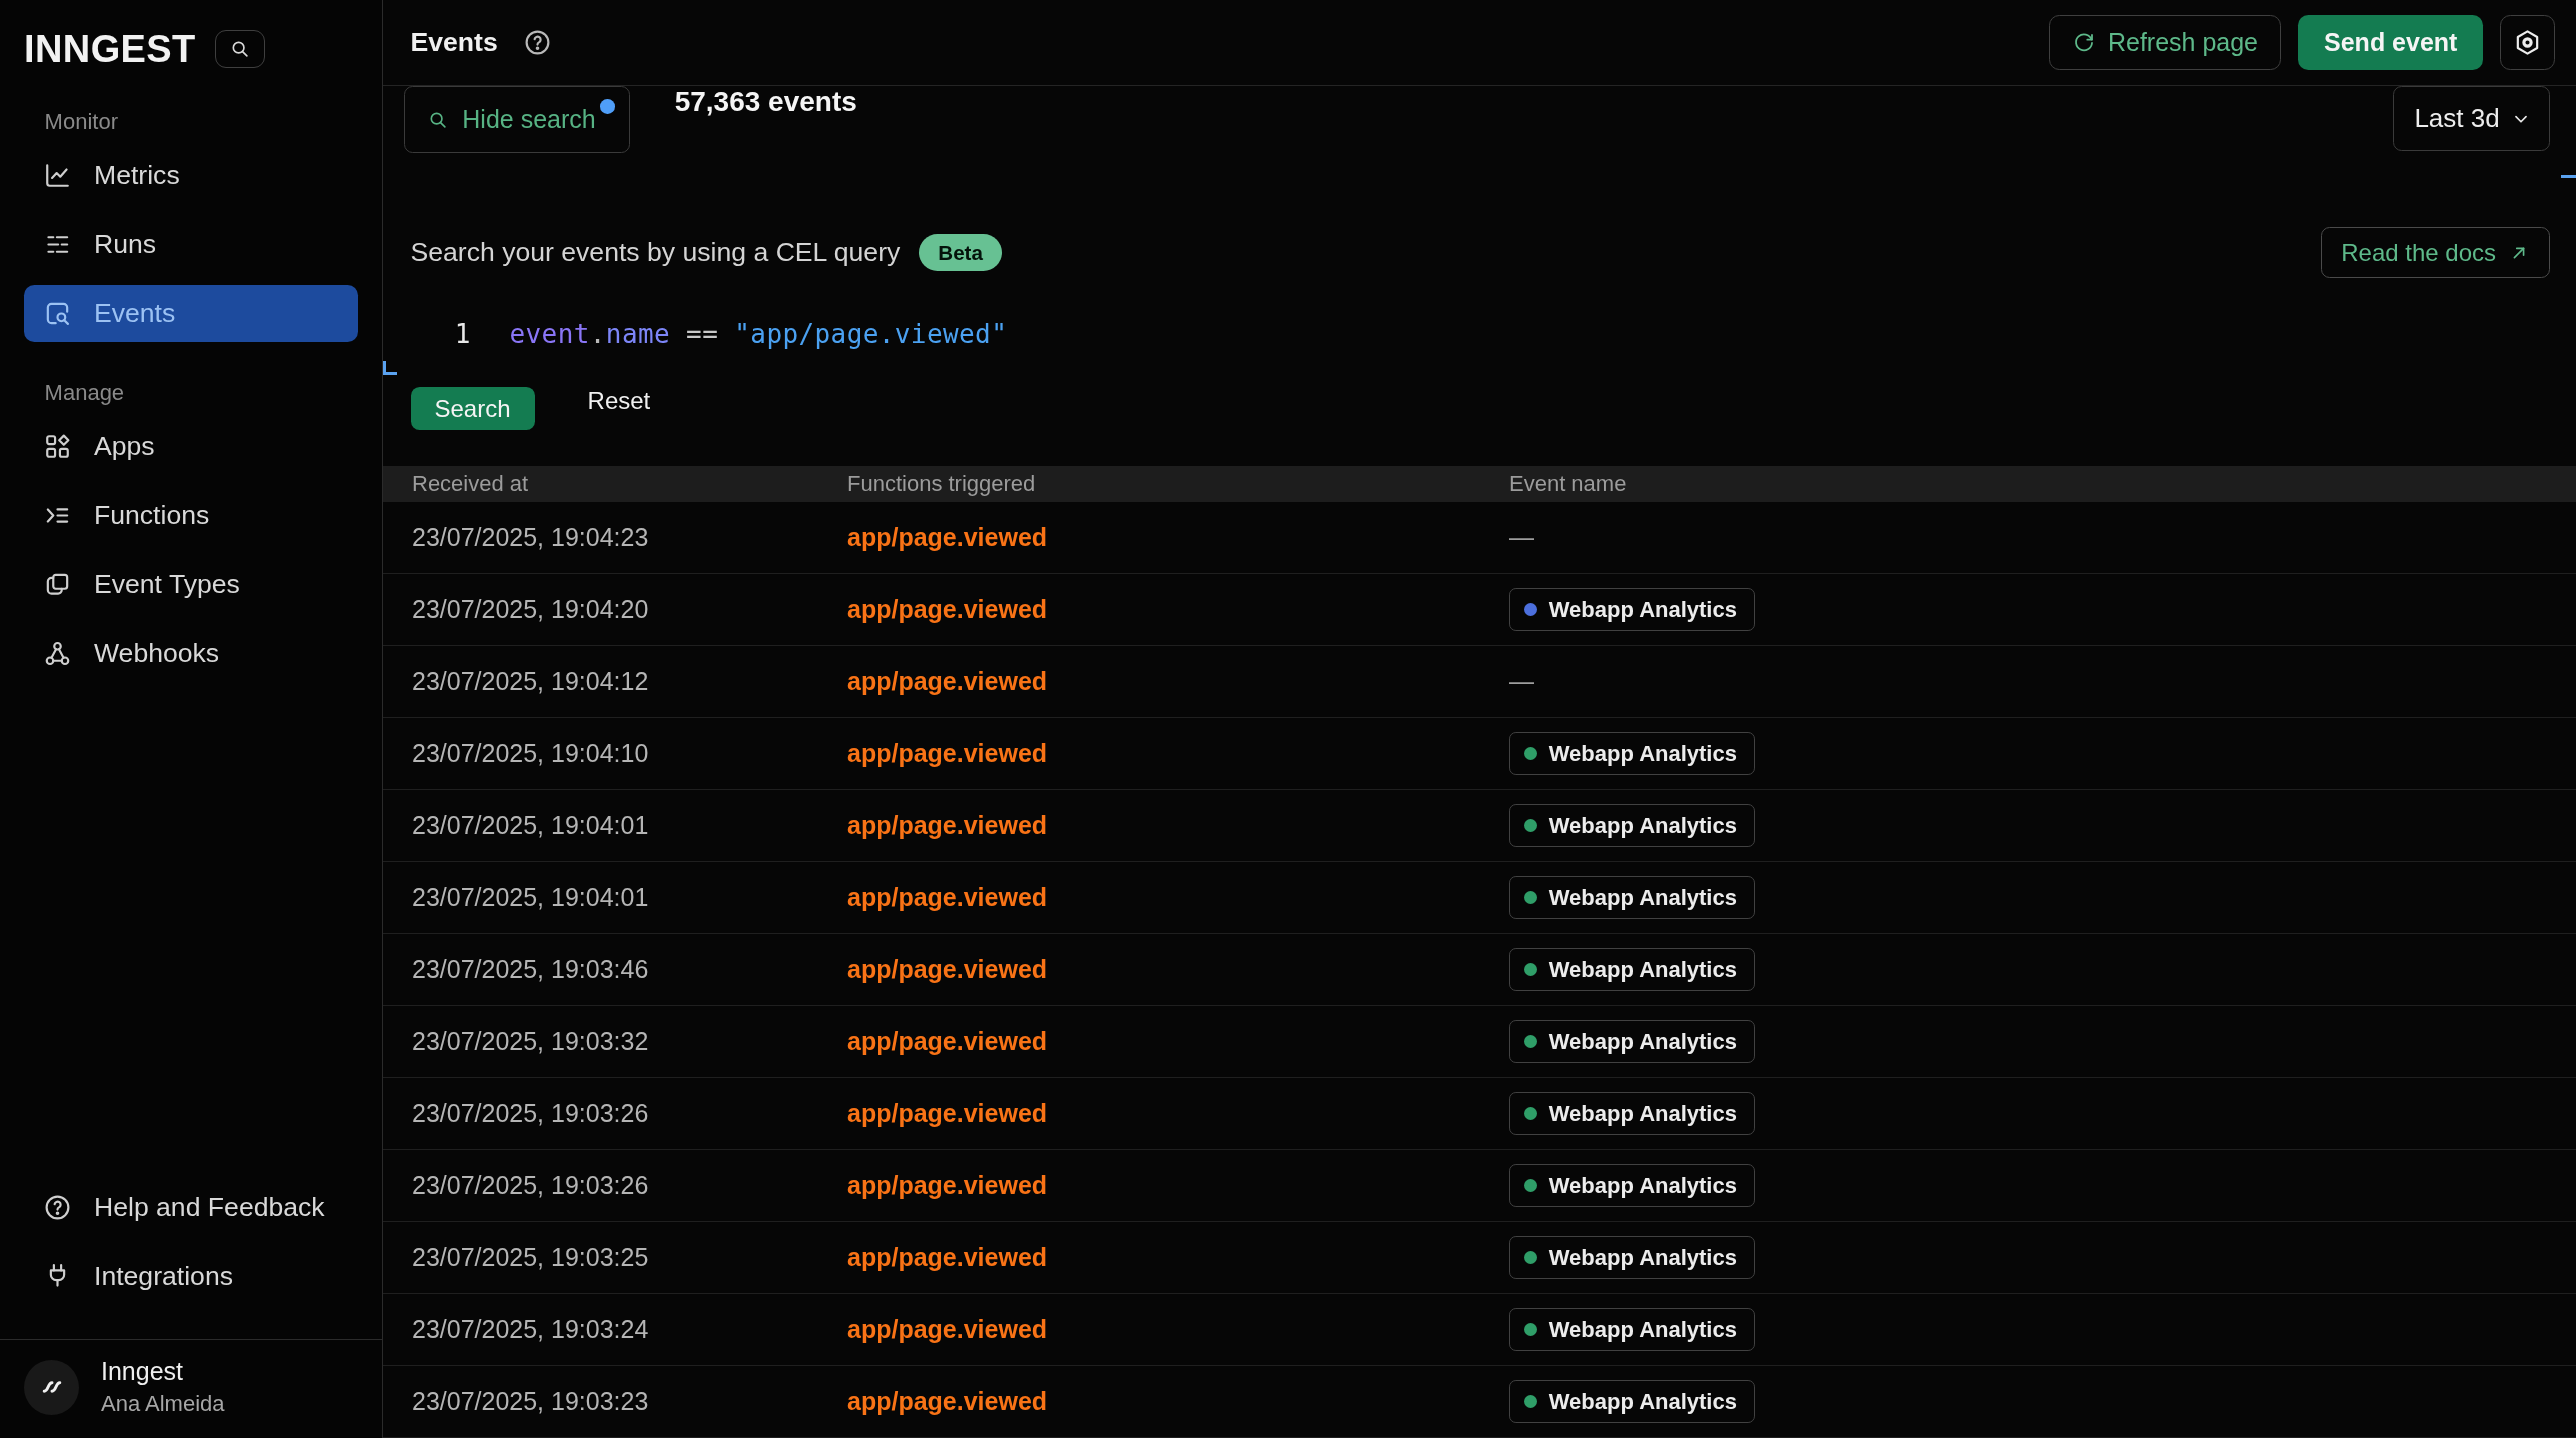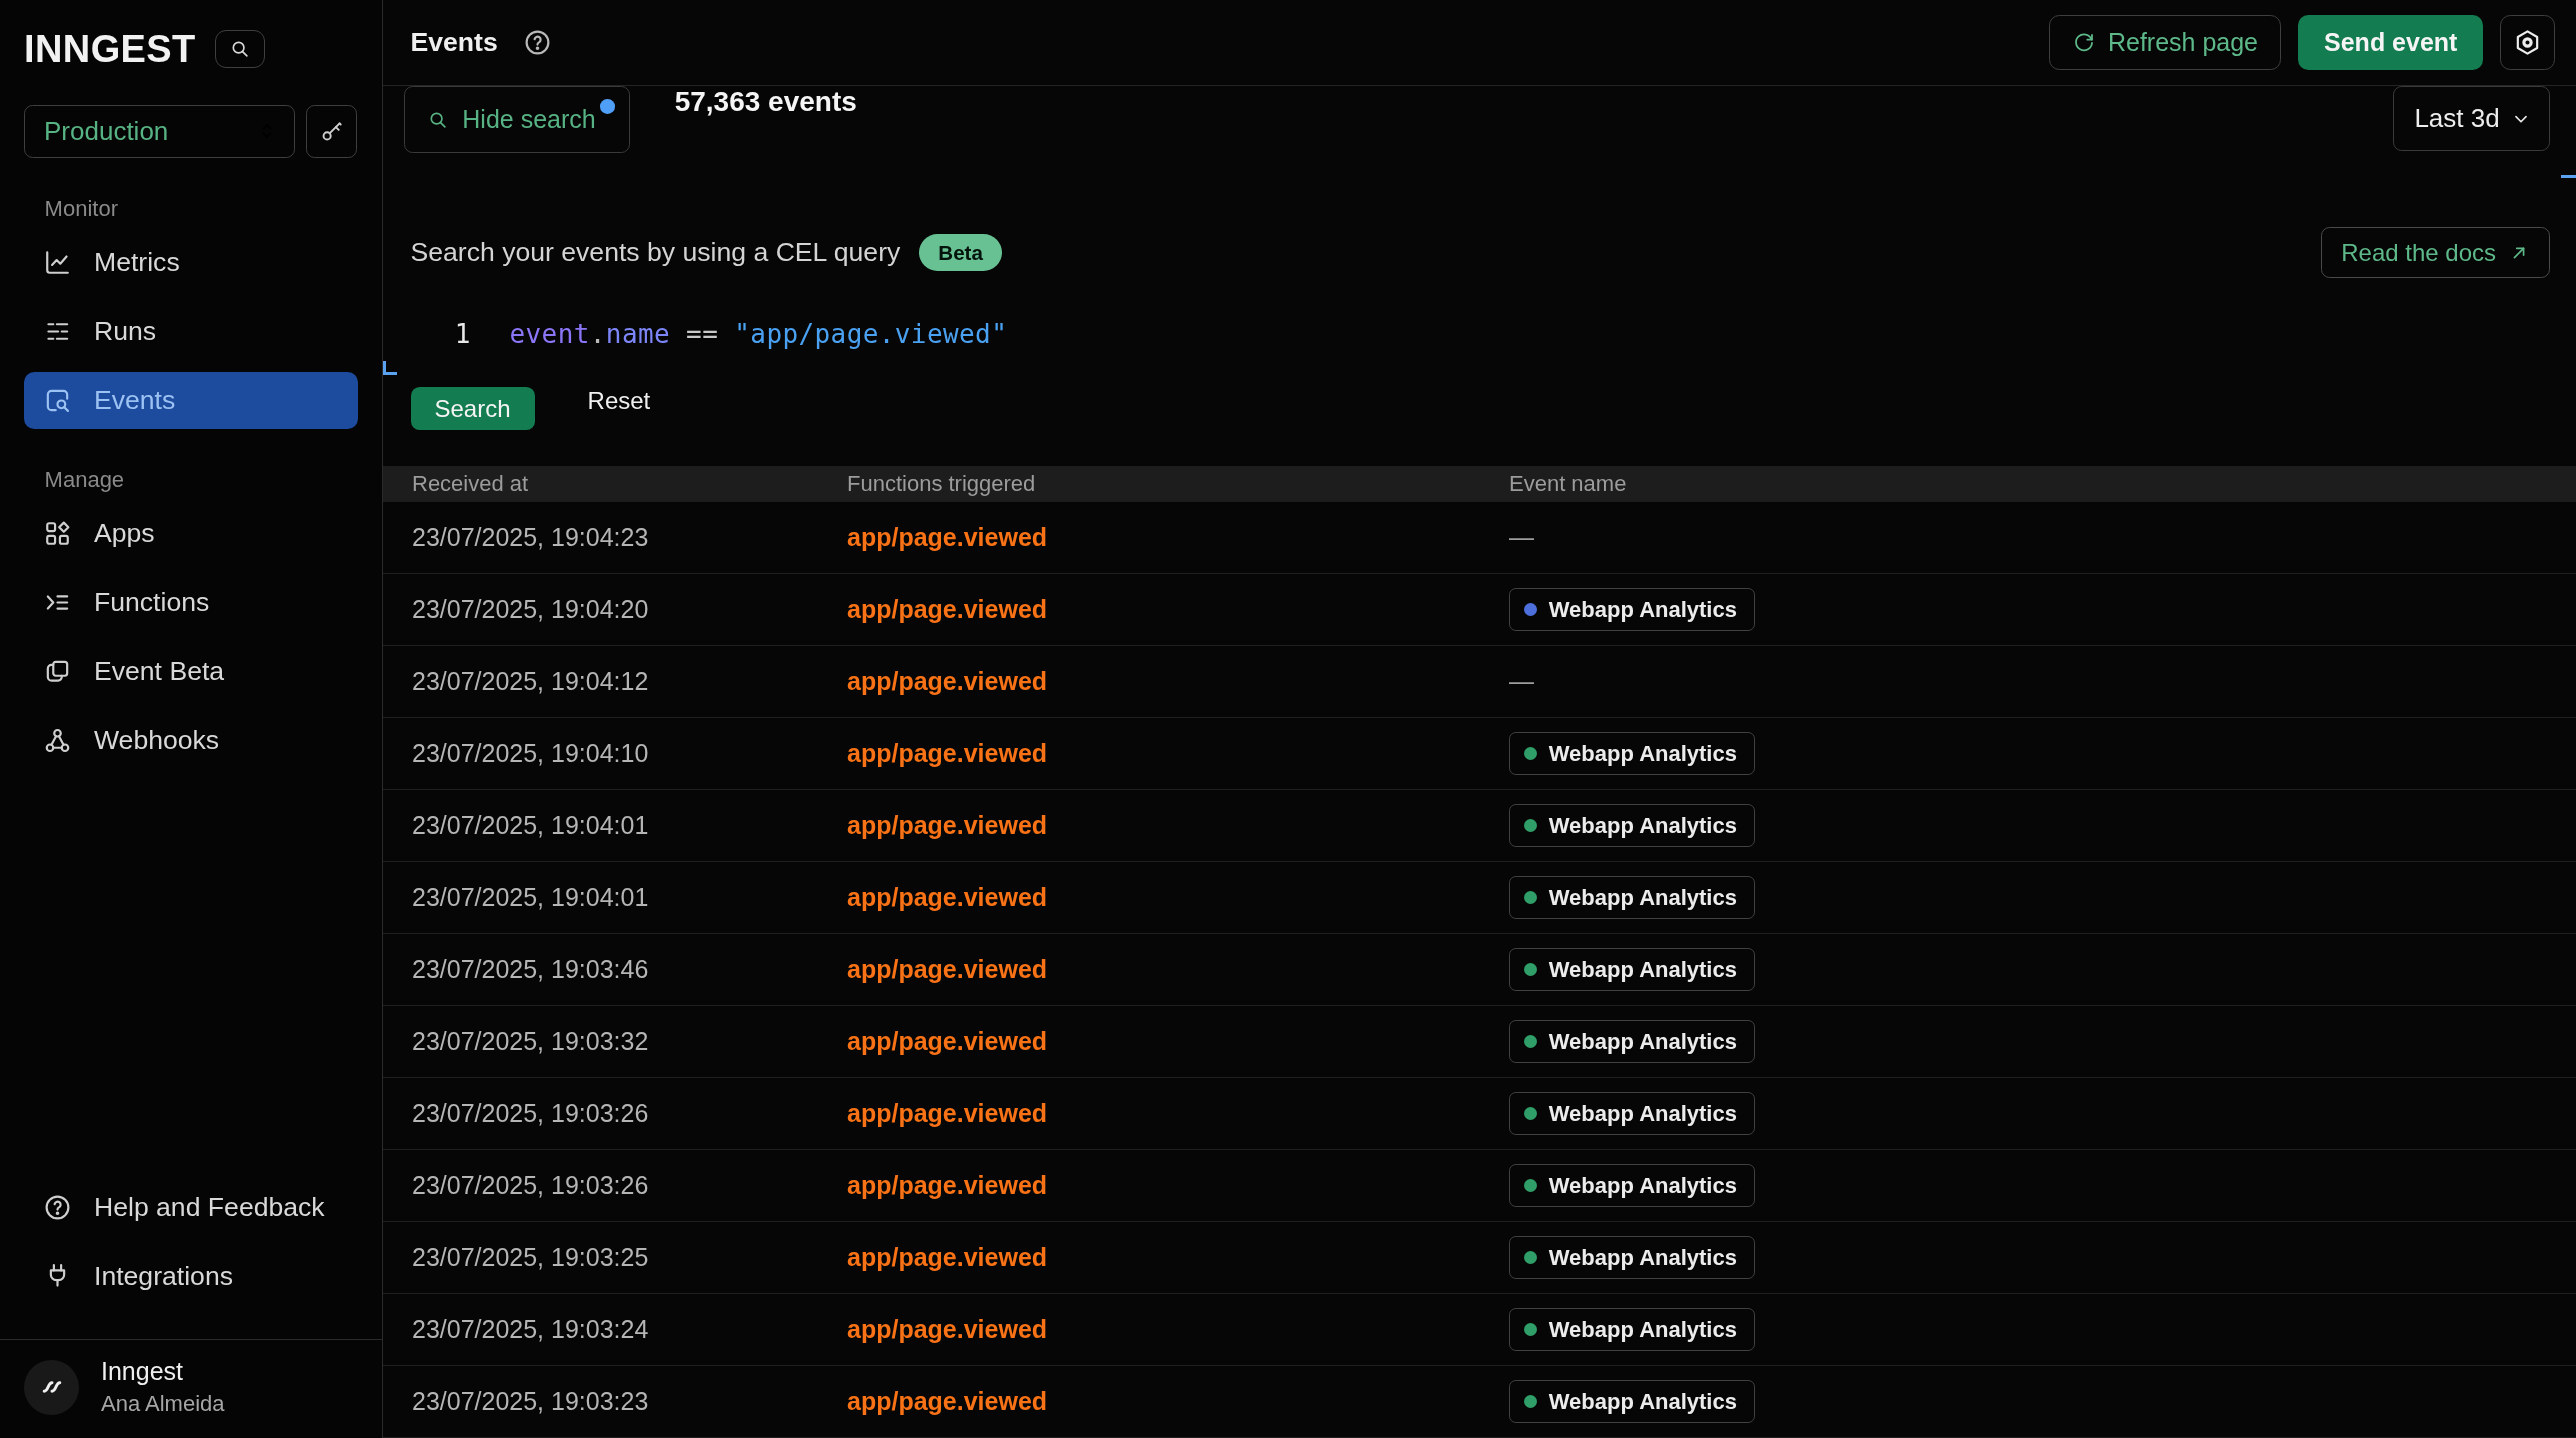--- a/index.html
+++ b/index.html
@@ -164,41 +164,20 @@
       <div class="logo-text">INNGEST</div>
       <button class="icon-btn-sq">
         <span>
             <svg width="22" height="22" viewBox="0 0 24 24" fill="none" stroke="currentColor" stroke-width="1.8" stroke-linecap="round" stroke-linejoin="round">
               <circle cx="10.5" cy="10.5" r="5.8"></circle>
               <line x1="14.8" y1="14.8" x2="19.5" y2="19.5"></line>
             </svg>
           </span>
       </button>
     </div>
-    <div class="env-row">
-      <button class="env-select">
-        <span class="env-value">Production</span>
-        <span>
-            <svg width="24" height="24" viewBox="0 0 24 24" fill="none" stroke="currentColor" stroke-width="1.8" stroke-linecap="round" stroke-linejoin="round">
-              <path d="M8.5 9.5 12 6l3.5 3.5"></path>
-              <path d="M8.5 14.5 12 18l3.5-3.5"></path>
-            </svg>
-          </span>
-      </button>
-      <button class="key-btn">
-        <span>
-            <svg width="26" height="26" viewBox="0 0 24 24" fill="none" stroke="currentColor" stroke-width="1.8" stroke-linecap="round" stroke-linejoin="round">
-              <circle cx="7.5" cy="16.5" r="3.3"></circle>
-              <path d="M10 14 19 5"></path>
-              <path d="M15.6 8.4l2.6 2.6"></path>
-              <path d="M19 5l1 1"></path>
-            </svg>
-          </span>
-      </button>
-    </div>
     <nav id="nav-sections">
         <div class="nav-section-label">Monitor</div>
         <div class="nav-item">
           <span class="nav-icon">
             <svg width="29" height="29" viewBox="0 0 24 24" fill="none" stroke="currentColor" stroke-width="1.8" stroke-linecap="round" stroke-linejoin="round">
               <path d="M3.5 3.5v15a2 2 0 0 0 2 2h15"></path>
               <path d="M7.5 14l3.8-4 3 3 5.2-6"></path>
             </svg>
           </span>
           <span class="nav-label">Metrics</span>
@@ -242,21 +221,21 @@
           </span>
           <span class="nav-label">Functions</span>
         </div>
         <div class="nav-item">
           <span class="nav-icon">
             <svg width="29" height="29" viewBox="0 0 24 24" fill="none" stroke="currentColor" stroke-width="1.8" stroke-linecap="round" stroke-linejoin="round">
               <rect x="8.5" y="4" width="11.5" height="11.5" rx="2"></rect>
               <path d="M15.5 15.5v1a3 3 0 0 1-3 3H7a3 3 0 0 1-3-3V9.5a3 3 0 0 1 3-3h1.5"></path>
             </svg>
           </span>
-          <span class="nav-label">Event Beta</span>
+          <span class="nav-label">Event Types</span>
         </div>
         <div class="nav-item">
           <span class="nav-icon">
             <svg width="29" height="29" viewBox="0 0 24 24" fill="none" stroke="currentColor" stroke-width="1.8" stroke-linecap="round" stroke-linejoin="round">
               <circle cx="12" cy="6" r="2.7"></circle>
               <circle cx="5.8" cy="18" r="2.7"></circle>
               <circle cx="18.2" cy="18" r="2.7"></circle>
               <path d="M10.8 8.5 7 15.5M13.2 8.5l3.8 7M8.5 18h7"></path>
             </svg>
           </span>

